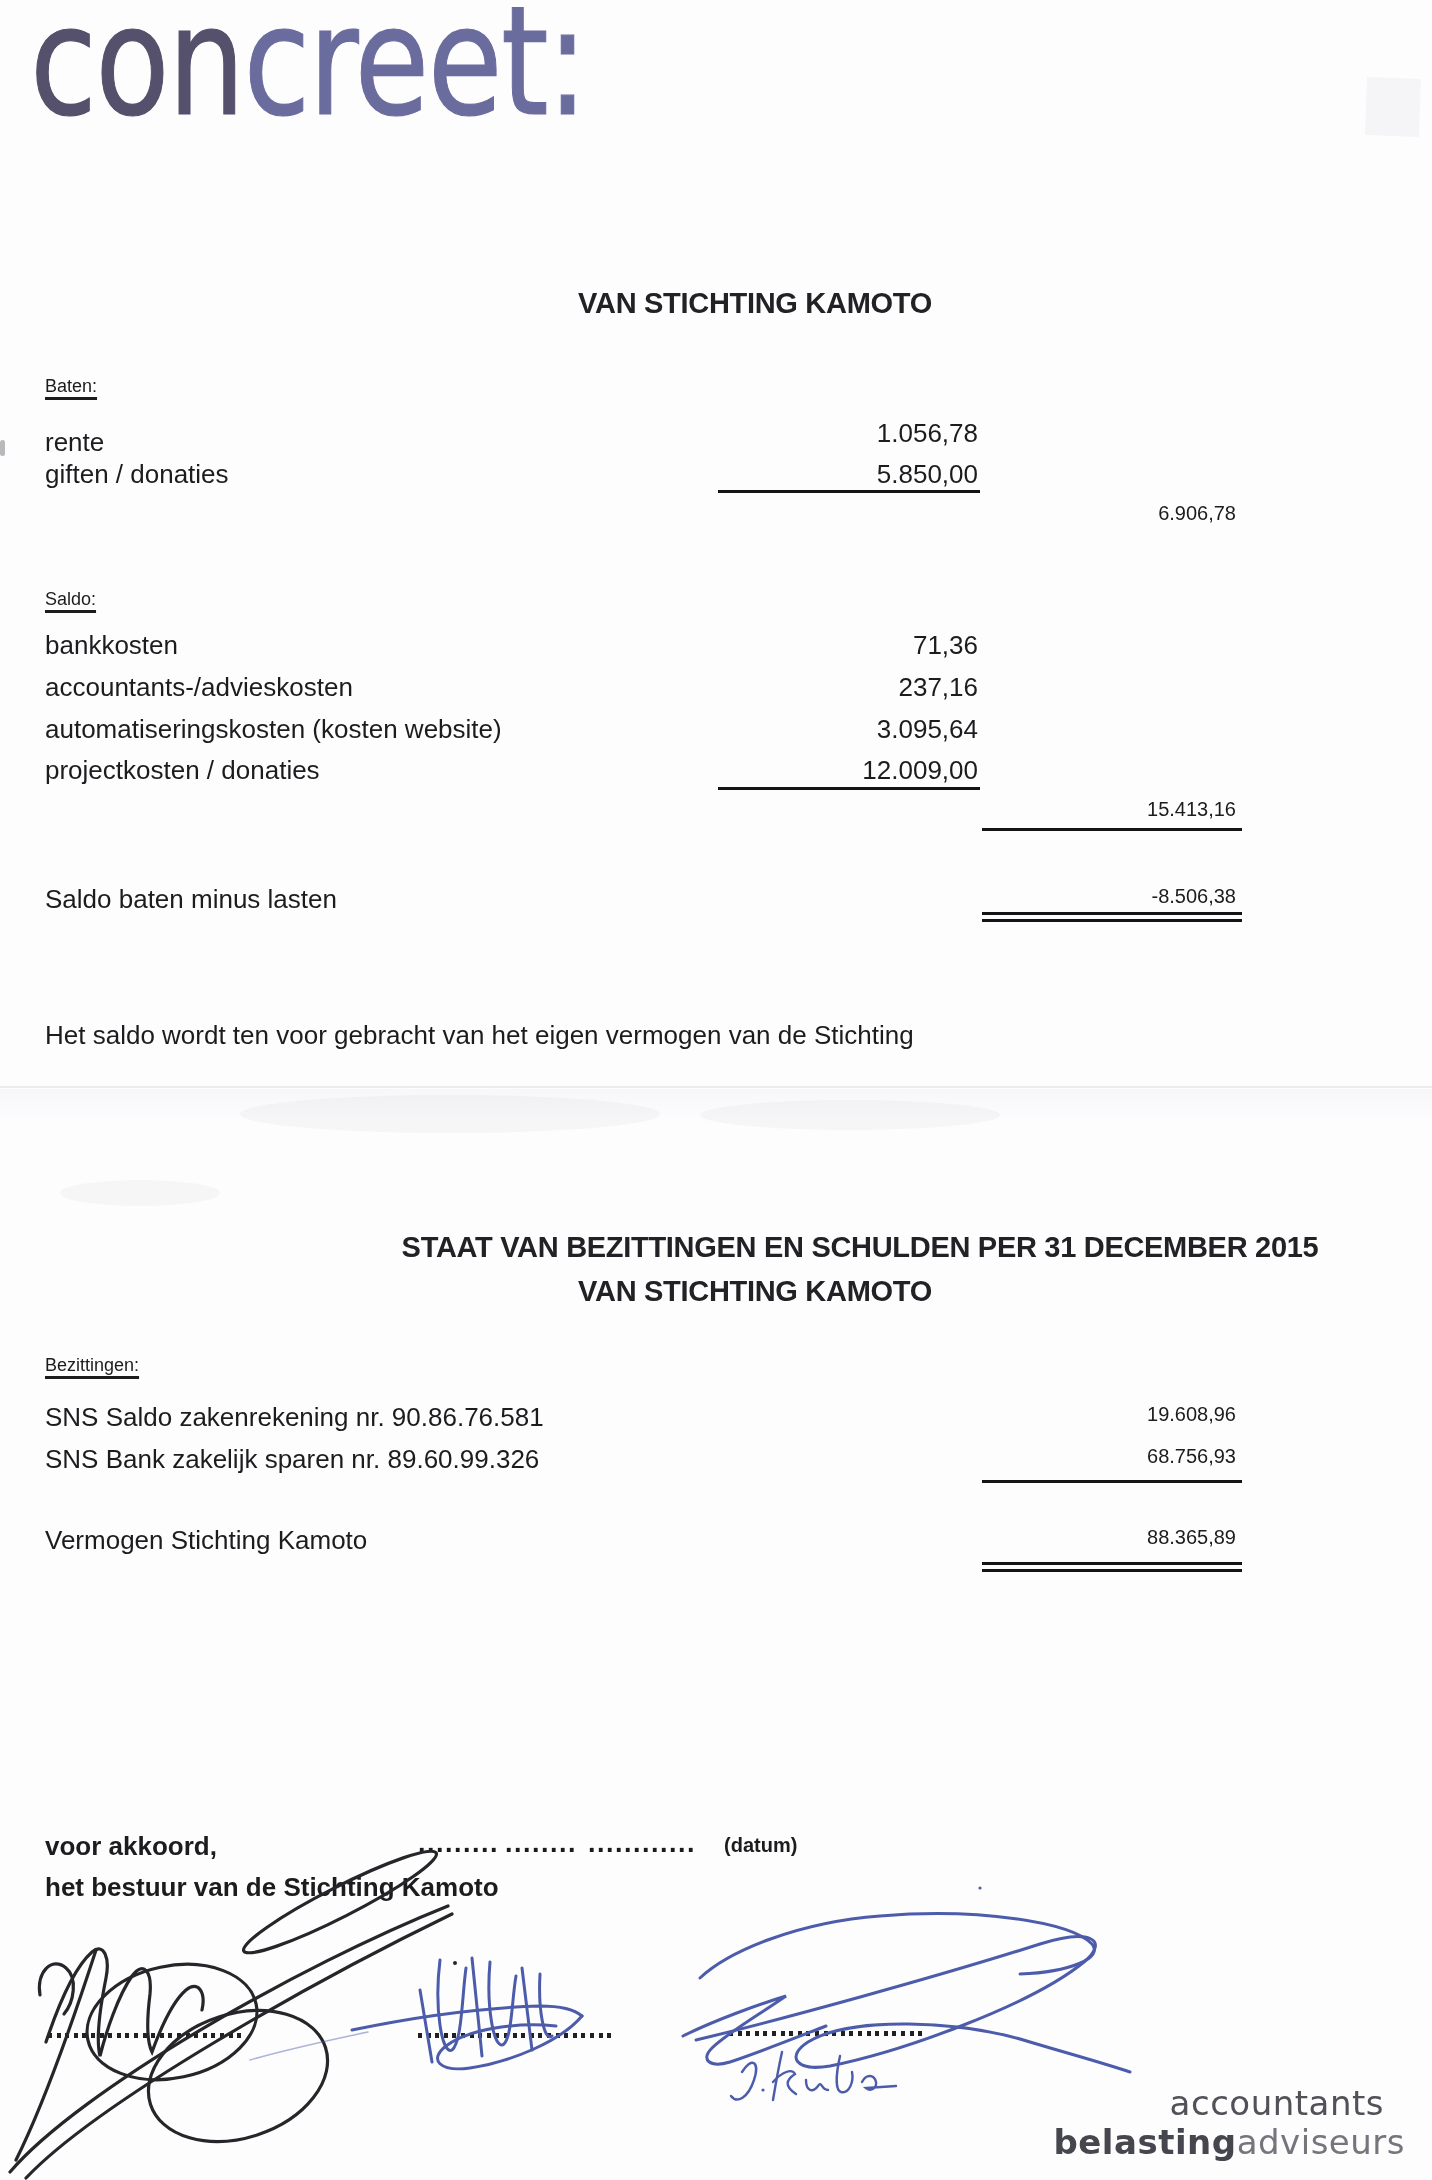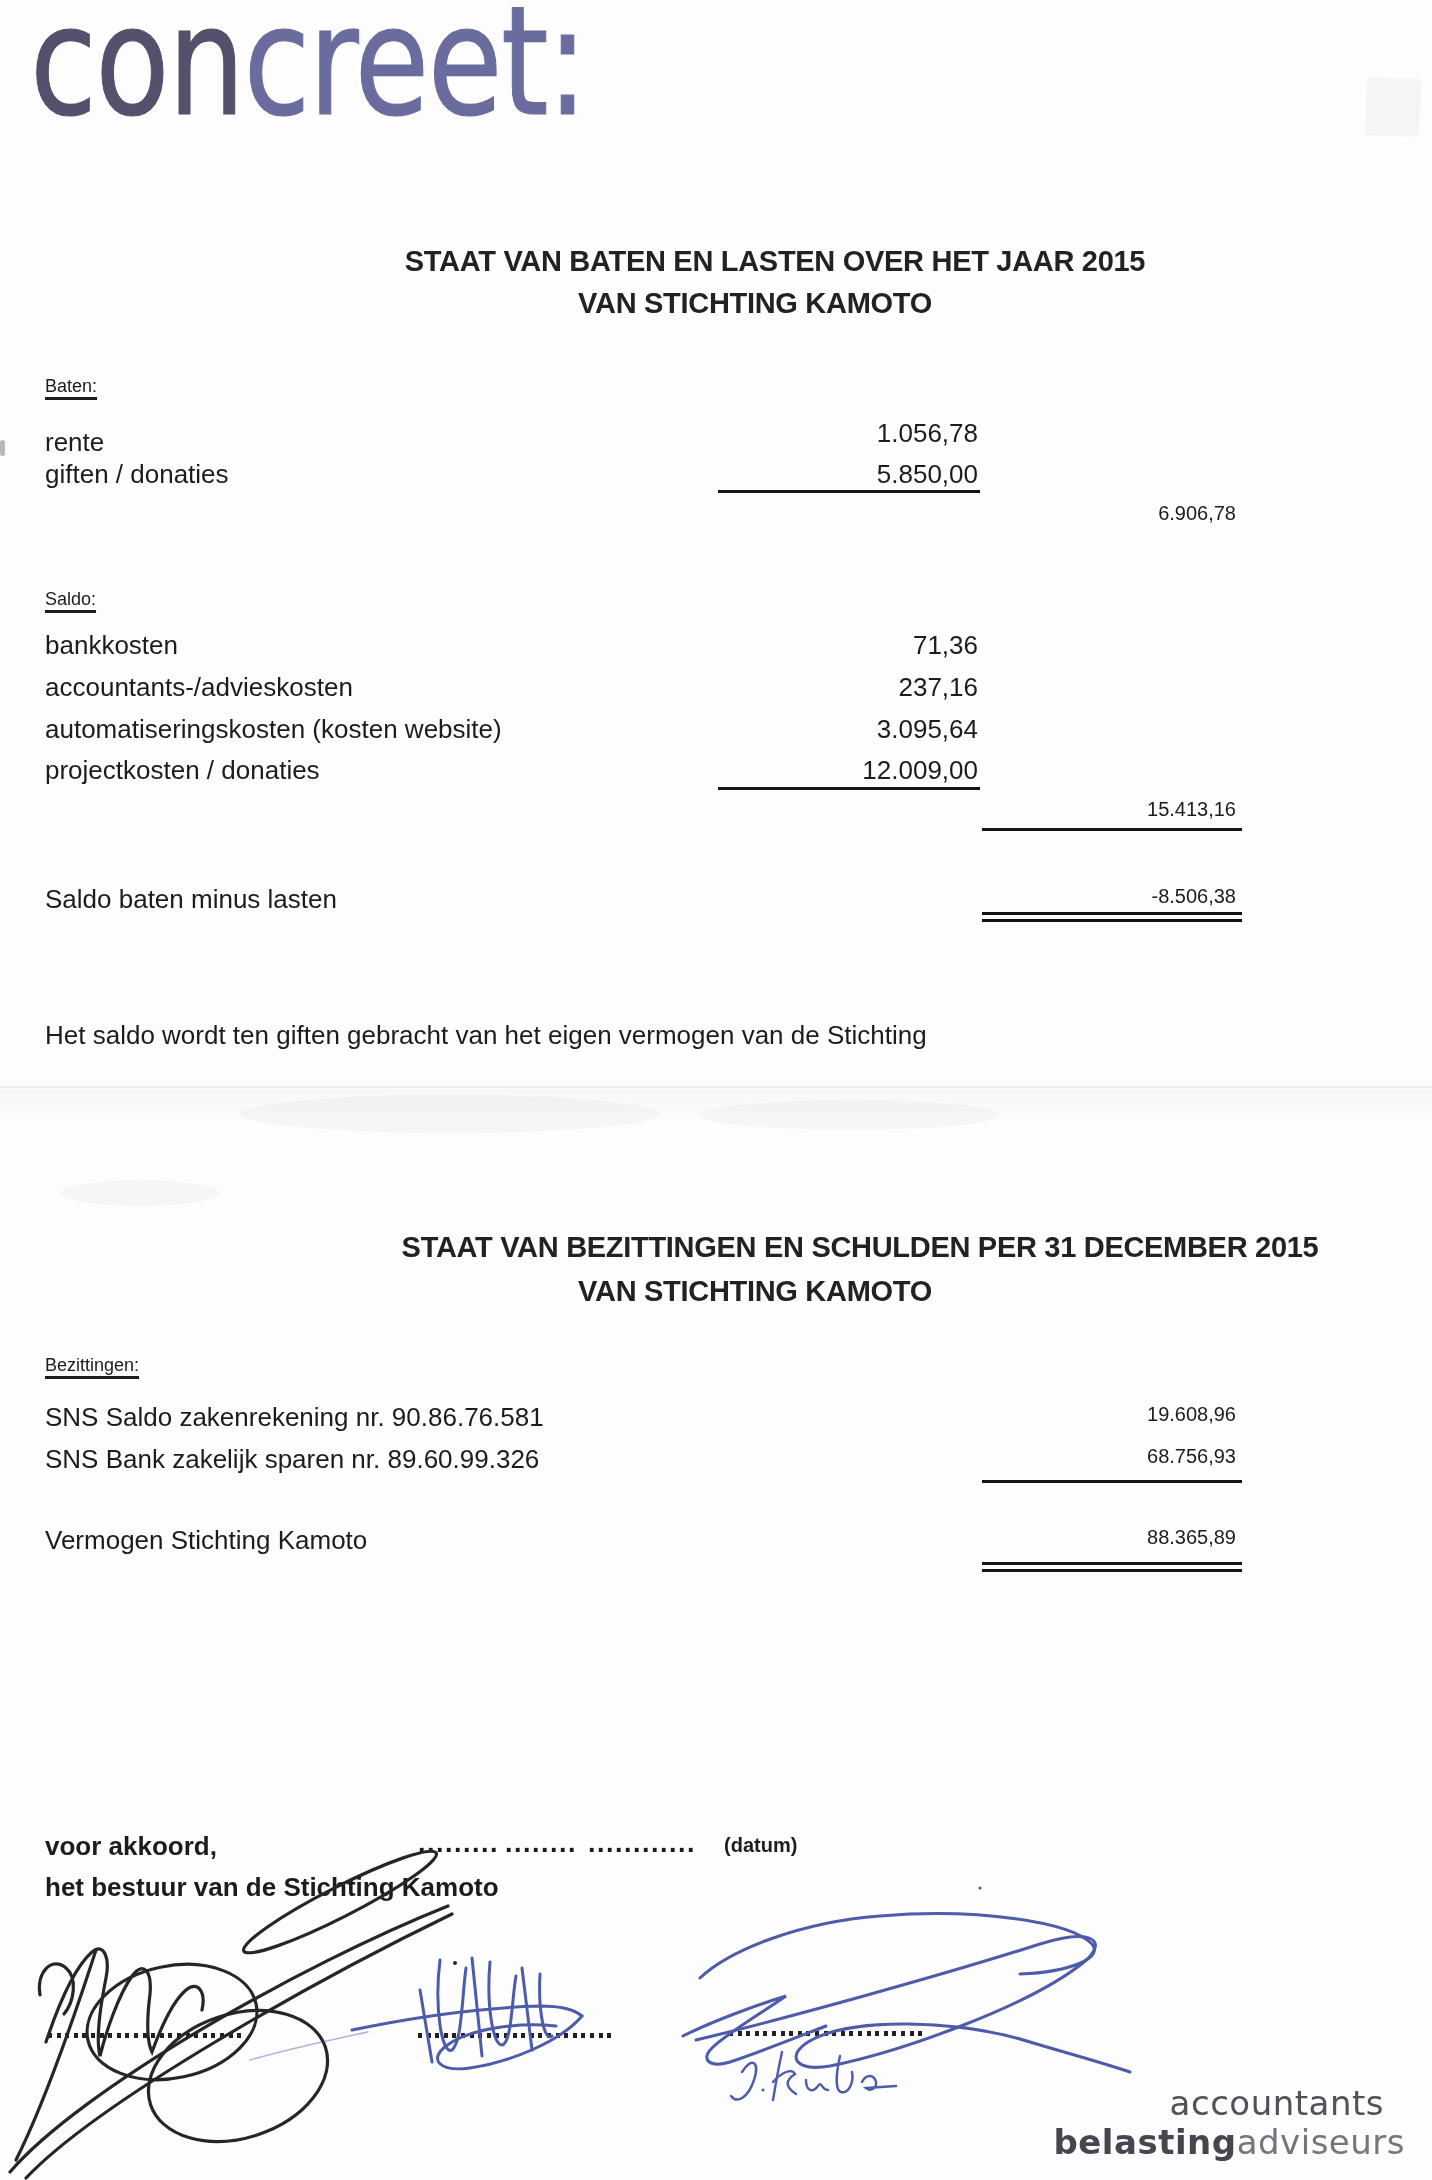--- a/index.html
+++ b/index.html
@@ -57,21 +57,20 @@
   <div class="corner-patch"></div>
   <div class="edge-speck"></div>
   <div class="crease"></div>
   <div class="crease-band"></div>
   <div class="smudge" style="left:240px;top:1095px;width:420px;height:38px;"></div>
   <div class="smudge" style="left:700px;top:1100px;width:300px;height:30px;"></div>
   <div class="smudge" style="left:60px;top:1180px;width:160px;height:26px;"></div>
 
   <div class="logo"><span style="color:#55506b">con</span><span style="color:#6b6c9e">creet:</span></div>
 
-  <div class="title" style="left:120px;width:1310px;top:247px">STAAT VAN BATEN EN LASTEN OVER HET JAAR 2015</div>
   <div class="title" style="left:100px;width:1310px;top:289px">VAN STICHTING KAMOTO</div>
 
   <div class="heading" style="top:377px">Baten:</div>
 
   <div class="lbl" style="top:429px">rente</div>
   <div class="amt1" style="top:420px">1.056,78</div>
   <div class="lbl" style="top:461px">giften / donaties</div>
   <div class="amt1" style="top:461px">5.850,00</div>
 
   <div class="rule c1" style="top:490px"></div>
@@ -90,21 +89,21 @@
 
   <div class="rule c1" style="top:787px"></div>
   <div class="amt2" style="top:799px">15.413,16</div>
   <div class="rule c2" style="top:828px"></div>
 
   <div class="lbl" style="top:886px">Saldo baten minus lasten</div>
   <div class="amt2" style="top:886px">-8.506,38</div>
   <div class="rule c2" style="top:912px"></div>
   <div class="rule c2" style="top:919px"></div>
 
-  <div class="note" style="top:1022px">Het saldo wordt ten giften gebracht van het eigen vermogen van de Stichting</div>
+  <div class="note" style="top:1022px">Het saldo wordt ten voor gebracht van het eigen vermogen van de Stichting</div>
 
   <div class="title" style="left:250px;width:1220px;top:1233px">STAAT VAN BEZITTINGEN EN SCHULDEN PER 31 DECEMBER 2015</div>
   <div class="title" style="left:100px;width:1310px;top:1277px">VAN STICHTING KAMOTO</div>
 
   <div class="heading" style="top:1356px">Bezittingen:</div>
 
   <div class="lbl" style="top:1404px">SNS Saldo zakenrekening nr. 90.86.76.581</div>
   <div class="amt2" style="top:1404px">19.608,96</div>
   <div class="lbl" style="top:1446px">SNS Bank zakelijk sparen nr. 89.60.99.326</div>
   <div class="amt2" style="top:1446px">68.756,93</div>

